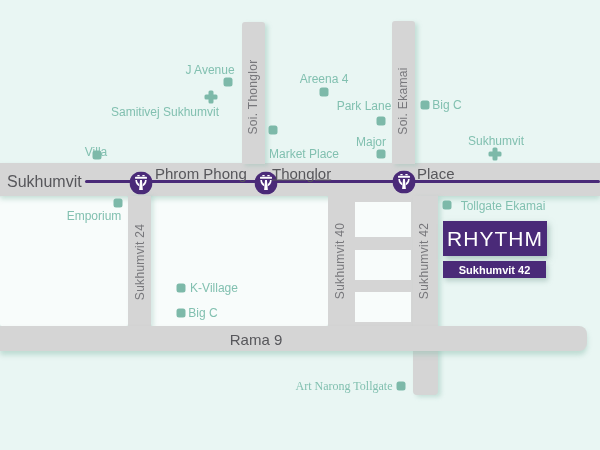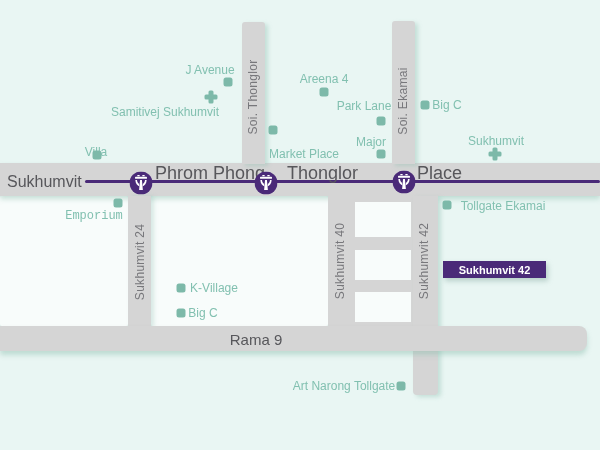--- a/index.html
+++ b/index.html
@@ -32,21 +32,21 @@
   #sukhumvit-label{position:absolute;left:7px;top:182px;transform:translateY(-50%);
     font-size:16px;color:var(--gray-text);z-index:5;white-space:nowrap;}
   #rama4-label{position:absolute;left:256px;top:339px;transform:translate(-50%,-50%);
     font-size:15px;color:var(--gray-text);z-index:4;white-space:nowrap;}
 
   .vroad-label{position:absolute;font-size:12px;color:var(--road-label);white-space:nowrap;
     transform:translate(-50%,-50%) rotate(-90deg);z-index:4;letter-spacing:.3px;}
 
   .station{position:absolute;width:23px;height:23px;transform:translate(-50%,-50%);z-index:5;}
   .station svg{display:block;}
-  .station-label{position:absolute;font-size:18px;color:var(--gray-text);white-space:nowrap;
+  .station-label{position:absolute;font-size:15px;color:var(--gray-text);white-space:nowrap;
     transform:translateY(-50%);z-index:5;}
 
   .poi-label{position:absolute;font-size:12px;color:var(--teal-text);white-space:nowrap;
     transform:translate(-50%,-50%);z-index:6;}
   .poi-marker{position:absolute;width:9px;height:9px;border-radius:2.5px;background:var(--teal);
     transform:translate(-50%,-50%);z-index:6;}
   .poi-cross{position:absolute;width:13px;height:13px;transform:translate(-50%,-50%);z-index:6;}
   .poi-cross::before{content:"";position:absolute;left:0;top:4px;width:13px;height:5px;border-radius:1.5px;background:var(--teal);}
   .poi-cross::after{content:"";position:absolute;left:4px;top:0;width:5px;height:13px;border-radius:1.5px;background:var(--teal);}
 
@@ -109,21 +109,21 @@
           <g fill="#ffffff">
             <rect x="7.4" y="3.3" width="2.4" height="1.2" rx="0.5"></rect>
             <rect x="12.2" y="3.3" width="2.4" height="1.2" rx="0.5"></rect>
             <rect x="5.2" y="5.1" width="11.6" height="1.9" rx="0.9"></rect>
             <path d="M10.1 8.2 h1.8 l0.9 9.4 h-3.6 z"></path>
             <path d="M5.6 8.2 c0.2 3.4 1.8 5.4 4 6.1 l-0.5 -2.4 c-1.2 -0.9 -1.8 -2.1 -1.9 -3.7 z"></path>
             <path d="M16.4 8.2 c-0.2 3.4 -1.8 5.4 -4 6.1 l0.5 -2.4 c1.2 -0.9 1.8 -2.1 1.9 -3.7 z"></path>
           </g>
         </svg>
       </div>
-      <div class="station-label" style="left: 287px; top: 173px;">Thonglor</div>
+      <div class="station-label" style="left: 272px; top: 173px; text-decoration: underline;">Thonglor</div>
       <div class="station" style="left: 404px; top: 182px;">
         <svg width="23" height="23" viewBox="0 0 22 22" xmlns="http://www.w3.org/2000/svg">
           <circle cx="11" cy="11" r="11" fill="#4a2a78"></circle>
           <g fill="#ffffff">
             <rect x="7.4" y="3.3" width="2.4" height="1.2" rx="0.5"></rect>
             <rect x="12.2" y="3.3" width="2.4" height="1.2" rx="0.5"></rect>
             <rect x="5.2" y="5.1" width="11.6" height="1.9" rx="0.9"></rect>
             <path d="M10.1 8.2 h1.8 l0.9 9.4 h-3.6 z"></path>
             <path d="M5.6 8.2 c0.2 3.4 1.8 5.4 4 6.1 l-0.5 -2.4 c-1.2 -0.9 -1.8 -2.1 -1.9 -3.7 z"></path>
             <path d="M16.4 8.2 c-0.2 3.4 -1.8 5.4 -4 6.1 l0.5 -2.4 c1.2 -0.9 1.8 -2.1 1.9 -3.7 z"></path>
@@ -144,28 +144,31 @@
       <div class="poi-label" style="left: 346px; top: 106px; padding-left: 36px;">Park Lane</div>
       <div class="poi-marker" style="left: 381px; top: 121px;"></div>
       <div class="poi-label" style="left: 447px; top: 105px;">Big C</div>
       <div class="poi-marker" style="left: 425px; top: 105px;"></div>
       <div class="poi-label" style="left: 304px; top: 154px;">Market Place</div>
       <div class="poi-marker" style="left: 273px; top: 130px;"></div>
       <div class="poi-label" style="left: 371px; top: 142px;">Major</div>
       <div class="poi-marker" style="left: 381px; top: 154px;"></div>
       <div class="poi-label" style="left: 496px; top: 141px;">Sukhumvit</div>
       <div class="poi-cross" style="left: 495px; top: 154px;"></div>
-      <div class="poi-label" style="left: 94px; top: 216px; font-family: Liberation Mono, monospace;">Emporium</div>
+      <div class="poi-label" style="left: 94px; top: 216px;">Emporium</div>
       <div class="poi-marker" style="left: 118px; top: 203px;"></div>
       <div class="poi-label" style="left: 503px; top: 206px;">Tollgate Ekamai</div>
       <div class="poi-marker" style="left: 447px; top: 205px;"></div>
       <div class="poi-label" style="left: 214px; top: 288px;">K-Village</div>
       <div class="poi-marker" style="left: 181px; top: 288px;"></div>
       <div class="poi-label" style="left: 203px; top: 313px;">Big C</div>
       <div class="poi-marker" style="left: 181px; top: 313px;"></div>
-      <div class="poi-label" style="left: 344px; top: 386px;">Art Narong Tollgate</div>
+      <div class="poi-label" style="left: 344px; top: 386px; font-family: Liberation Serif, serif;">Art Narong Tollgate</div>
       <div class="poi-marker" style="left: 401px; top: 386px;"></div>
     </div>
 
+  <div id="rhythm-box">
+    <span>RHYTHM</span>
+  </div>
   <div id="suk42-badge">
     <span>Sukhumvit 42</span>
   </div>
 </div>
 
 </body></html>

